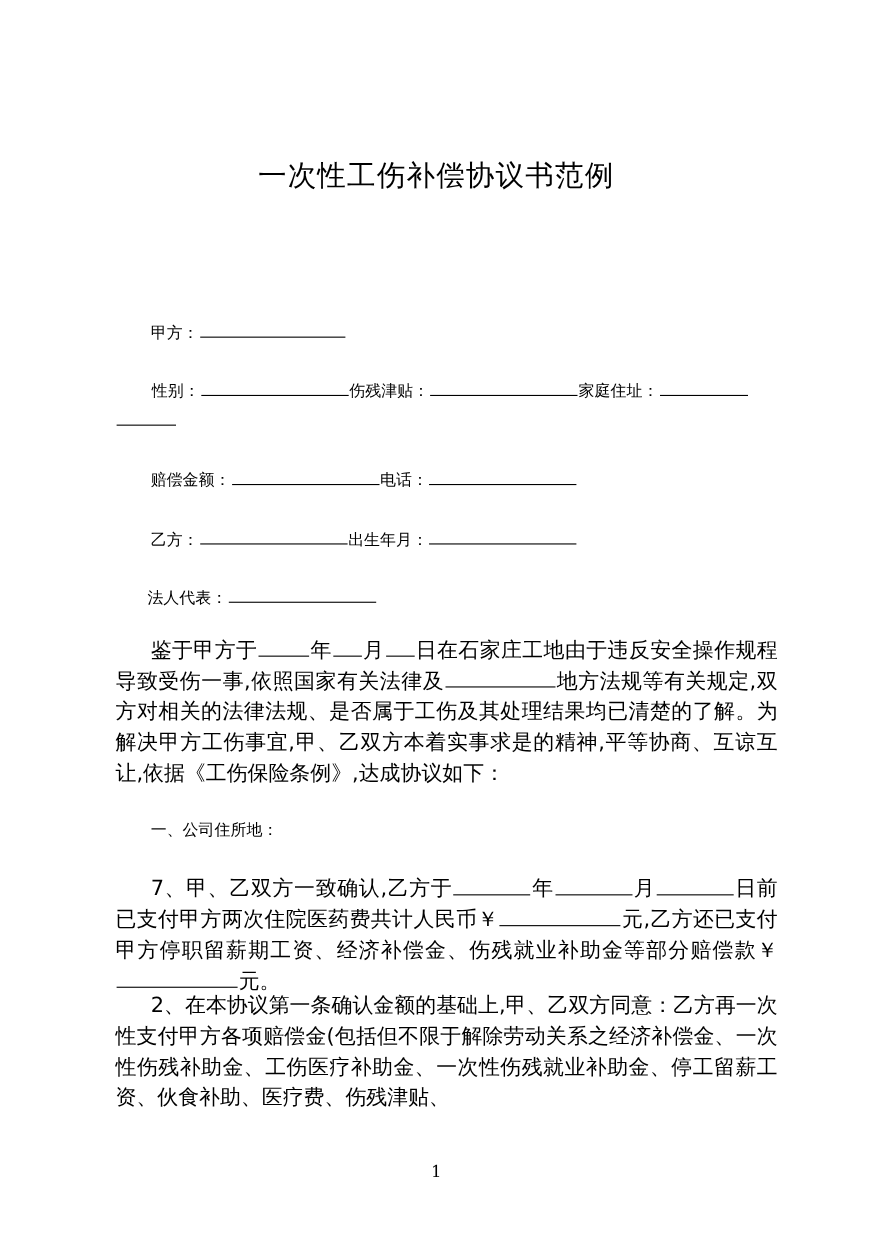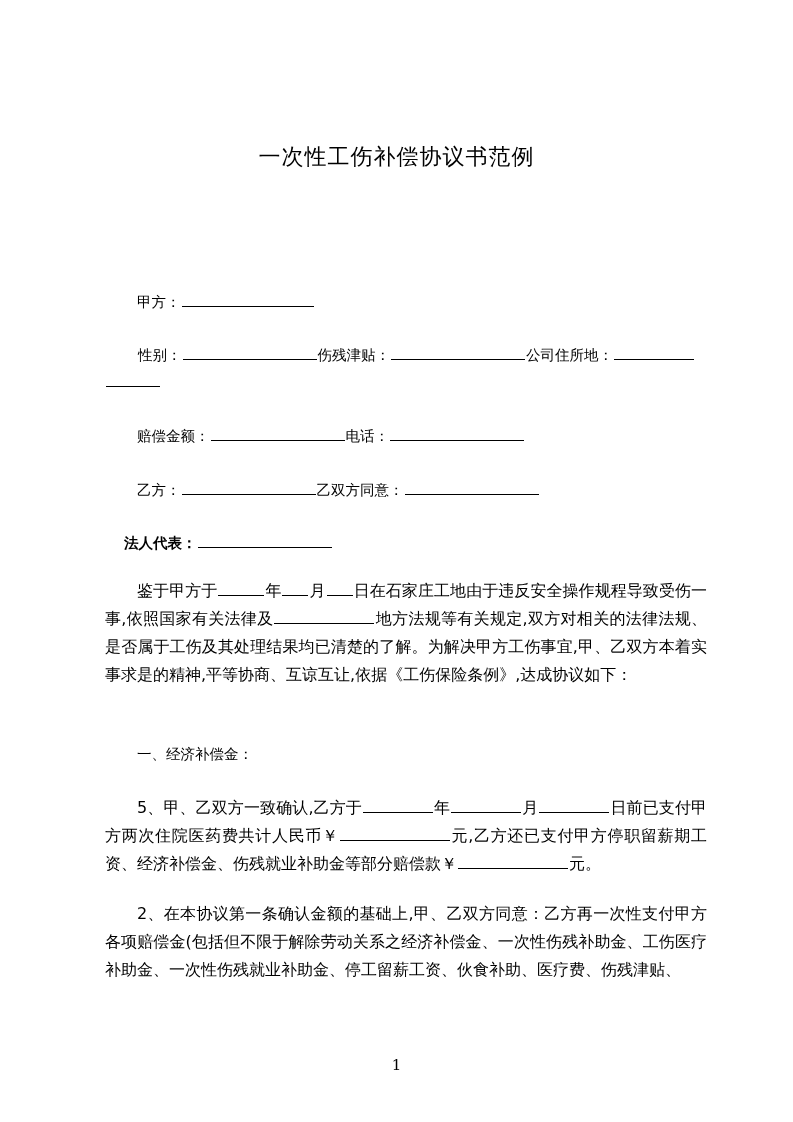--- a/index.html
+++ b/index.html
@@ -1,60 +1,60 @@
 <!DOCTYPE html>
 <html><head>
 <meta charset="utf-8">
 <style>
   html, body { margin: 0; padding: 0; background: #ffffff; }
   body { width: 793px; height: 1122px; position: relative; overflow: hidden;
          font-family: "DejaVu Sans", "Liberation Sans", sans-serif; color: #000; }
   .title { position: absolute; top: 142px; left: 0; width: 793px; text-align: center;
-           font-size: 22px; letter-spacing: 1px; }
+           font-size: 26px; letter-spacing: 1px; }
   .line { position: absolute; font-size: 14.5px; white-space: nowrap; }
   .blank { display: inline-block; border-bottom: 1px solid #000; height: 14px; vertical-align: baseline; margin: 0 1px; }
-  .para { position: absolute; left: 105px; width: 602px; font-size: 16px; line-height: 28px;
+  .para { position: absolute; left: 105px; width: 602px; font-size: 19px; line-height: 28px;
           text-align: justify; text-indent: 32px; }
   .para .blank { height: 12px; }
   .pagenum { position: absolute; top: 1056px; left: 0; width: 793px; text-align: center;
              font-family: "DejaVu Serif", "Liberation Serif", serif; font-size: 15px; }
 </style>
 </head>
 <body>
 
 <div class="title">一次性工伤补偿协议书范例</div>
 
 <div class="line" style="top:292px; left:137px;">
   <span>甲方：</span><span class="blank" style="width:132px"></span>
 </div>
 
 <div class="line" style="top:345px; left:138px;">
-  <span>性别：</span><span class="blank" style="width:134px"></span><span>伤残津贴：</span><span class="blank" style="width:134px"></span><span>公司住所地：</span><span class="blank" style="width:80px"></span>
+  <span>性别：</span><span class="blank" style="width:134px"></span><span>伤残津贴：</span><span class="blank" style="width:134px"></span><span>家庭住址：</span><span class="blank" style="width:80px"></span>
 </div>
 <div class="line" style="top:372px; left:105px;">
   <span class="blank" style="width:54px"></span>
 </div>
 
 <div class="line" style="top:426px; left:137px;">
   <span>赔偿金额：</span><span class="blank" style="width:134px"></span><span>电话：</span><span class="blank" style="width:134px"></span>
 </div>
 
 <div class="line" style="top:480px; left:137px;">
-  <span>乙方：</span><span class="blank" style="width:134px"></span><span>乙双方同意：</span><span class="blank" style="width:134px"></span>
+  <span>乙方：</span><span class="blank" style="width:134px"></span><span>出生年月：</span><span class="blank" style="width:134px"></span>
 </div>
 
-<div class="line" style="top:533px; left:124px;font-weight:bold;">
+<div class="line" style="top:533px; left:134px;">
   <span>法人代表：</span><span class="blank" style="width:134px"></span>
 </div>
 
 <div class="para" style="top:577px;">
   <span>鉴于甲方于</span><span class="blank" style="width:46px"></span><span>年</span><span class="blank" style="width:26px"></span><span>月</span><span class="blank" style="width:26px"></span><span>日在石家庄工地由于违反安全操作规程导致受伤一事,依照国家有关法律及</span><span class="blank" style="width:100px"></span><span>地方法规等有关规定,双方对相关的法律法规、是否属于工伤及其处理结果均已清楚的了解。为解决甲方工伤事宜,甲、乙双方本着实事求是的精神,平等协商、互谅互让,依据《工伤保险条例》,达成协议如下：</span>
 </div>
 
-<div class="line" style="top:745px; left:137px;">一、经济补偿金：</div>
+<div class="line" style="top:745px; left:137px;">一、公司住所地：</div>
 
 <div class="para" style="top:794px;">
-  <span>5、甲、乙双方一致确认,乙方于</span><span class="blank" style="width:70px"></span><span>年</span><span class="blank" style="width:70px"></span><span>月</span><span class="blank" style="width:70px"></span><span>日前已支付甲方两次住院医药费共计人民币￥</span><span class="blank" style="width:110px"></span><span>元,乙方还已支付甲方停职留薪期工资、经济补偿金、伤残就业补助金等部分赔偿款￥</span><span class="blank" style="width:110px"></span><span>元。</span>
+  <span>7、甲、乙双方一致确认,乙方于</span><span class="blank" style="width:70px"></span><span>年</span><span class="blank" style="width:70px"></span><span>月</span><span class="blank" style="width:70px"></span><span>日前已支付甲方两次住院医药费共计人民币￥</span><span class="blank" style="width:110px"></span><span>元,乙方还已支付甲方停职留薪期工资、经济补偿金、伤残就业补助金等部分赔偿款￥</span><span class="blank" style="width:110px"></span><span>元。</span>
 </div>
 
 <div class="para" style="top:900px;">2、在本协议第一条确认金额的基础上,甲、乙双方同意：乙方再一次性支付甲方各项赔偿金(包括但不限于解除劳动关系之经济补偿金、一次性伤残补助金、工伤医疗补助金、一次性伤残就业补助金、停工留薪工资、伙食补助、医疗费、伤残津贴、</div>
 
 <div class="pagenum">1</div>
 
 </body></html>

